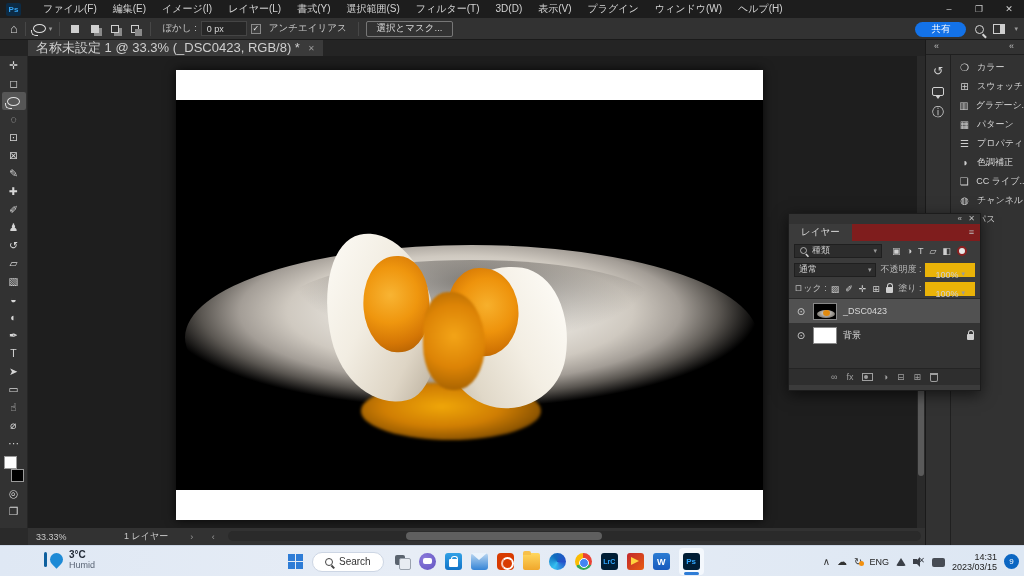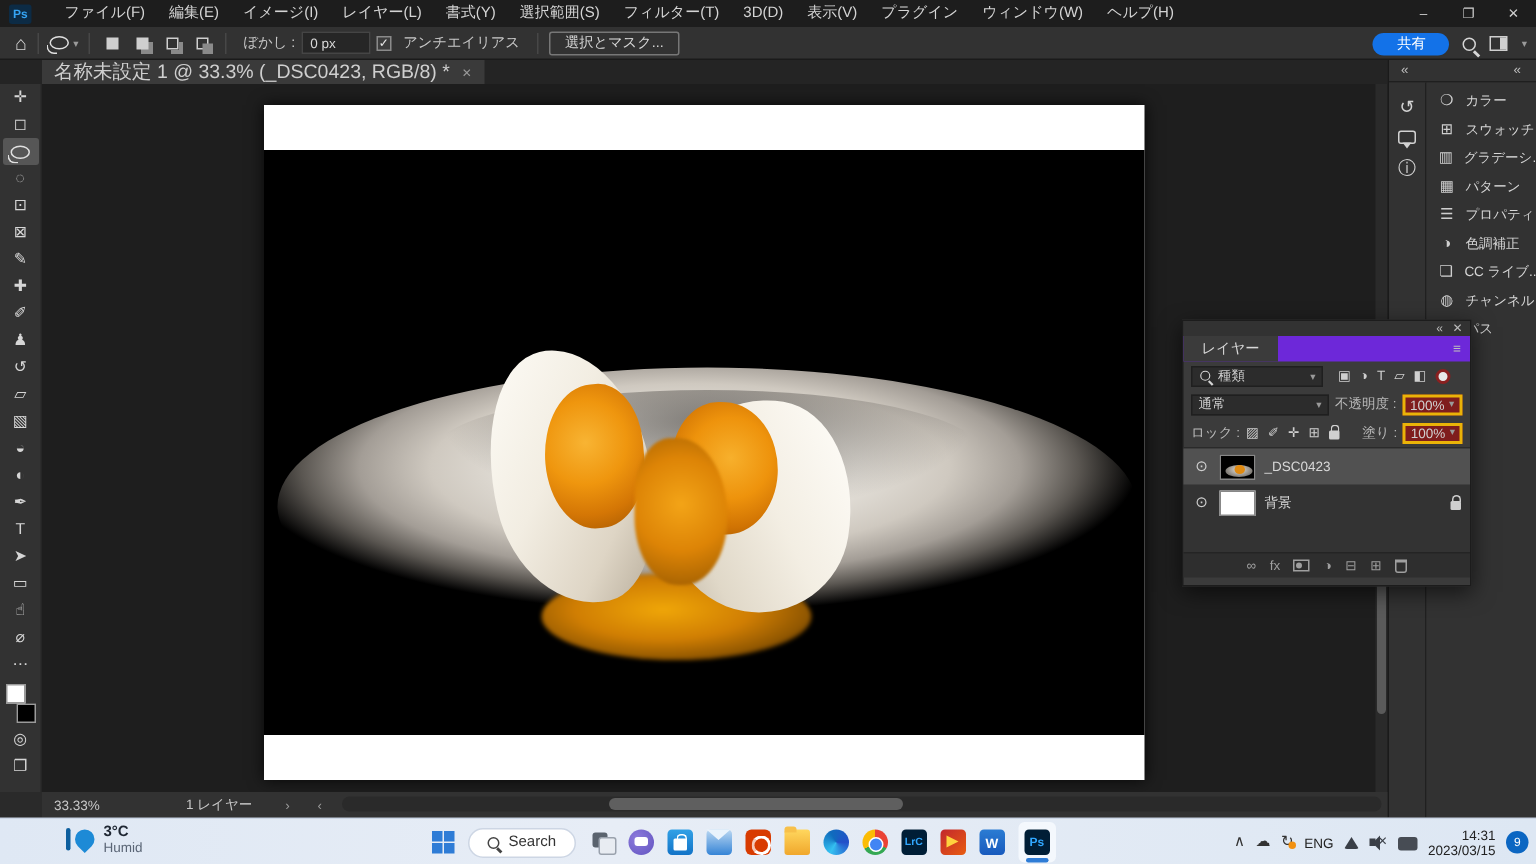--- a/index.html
+++ b/index.html
@@ -133,36 +133,36 @@
   .ptab { height:19px; display:flex; align-items:center; gap:6px; padding-left:7px; }
   .ptab .glyph { width:13px; color:#cfcfcf; font-size:10px; text-align:center; }
   .ptab .lbl { color:#d6d6d6; font-size:9px; white-space:nowrap; overflow:hidden; }
 
   
   .layerspanel { position:absolute; left:788px; top:213px; width:193px; height:178px; background:#3b3b3b;
     border:1px solid #1c1c1c; box-shadow:0 4px 14px rgba(0,0,0,.6); z-index:22; font-size:9px; }
   .lp-chrome { height:10px; background:#323232; position:relative; }
   .lp-chrome .cc { position:absolute; right:18px; top:0px; color:#bdbdbd; font-size:8px; }
   .lp-chrome .cx { position:absolute; right:5px; top:0px; color:#bdbdbd; font-size:8px; }
-  .lp-tabrow { height:17px; background:#6d28d9; position:relative; }
+  .lp-tabrow { height:17px; background:#7f1d1d; position:relative; }
   .lp-tab { position:absolute; left:0; top:0; height:17px; background:#3b3b3b; color:#d8d8d8;
     padding:0 12px; display:flex; align-items:center; font-size:9.5px; }
   .lp-menu { position:absolute; right:6px; top:3px; color:#bdbdbd; font-size:9px; }
   .lp-row { height:19px; display:flex; align-items:center; padding:0 5px; gap:4px; }
   .lp-select { background:#2c2c2c; border:1px solid #1f1f1f; height:14px; display:flex;
     align-items:center; color:#d0d0d0; padding:0 4px; gap:4px; }
   .lp-caret { color:#9a9a9a; font-size:7px; margin-left:auto; }
   .lp-filtersel { width:88px; }
   .lp-ficons { display:flex; gap:6px; margin-left:6px; color:#cfcfcf; }
   .lp-ficons span { font-size:9px; }
   .lp-toggle { width:10px; height:10px; border-radius:50%; background:#e8e8e8; margin-left:2px;
     border:2px solid #8a2020; }
   .lp-blendsel { width:92px; }
   .lp-lbl { color:#b9b9b9; white-space:nowrap; }
-  .lp-val { background:#7f1d1d; border:2px solid #eab308; height:14px; padding:0 3px;
+  .lp-val { background:#4c1d95; border:7px solid #eab308; height:14px; padding:0 3px;
     color:#d0d0d0; display:flex; align-items:flex-start; gap:3px; }
   .lp-lockicons { display:flex; gap:6px; align-items:center; color:#cfcfcf; }
   .lp-lockicons span { font-size:9px; }
   .icon-padlock { position:relative; width:7px; height:6px; background:#cfcfcf; border-radius:1px;
     display:inline-block; margin-top:3px; }
   .icon-padlock::before { content:''; position:absolute; top:-4px; left:1px; width:4px; height:4px;
     border:1px solid #cfcfcf; border-bottom:none; border-radius:3px 3px 0 0; }
   .lp-list { height:70px; background:#333333; border-top:1px solid #2a2a2a; }
   .layer-row { height:24px; display:flex; align-items:center; gap:6px; padding:0 6px; }
   .layer-row.selected { background:#515151; }

